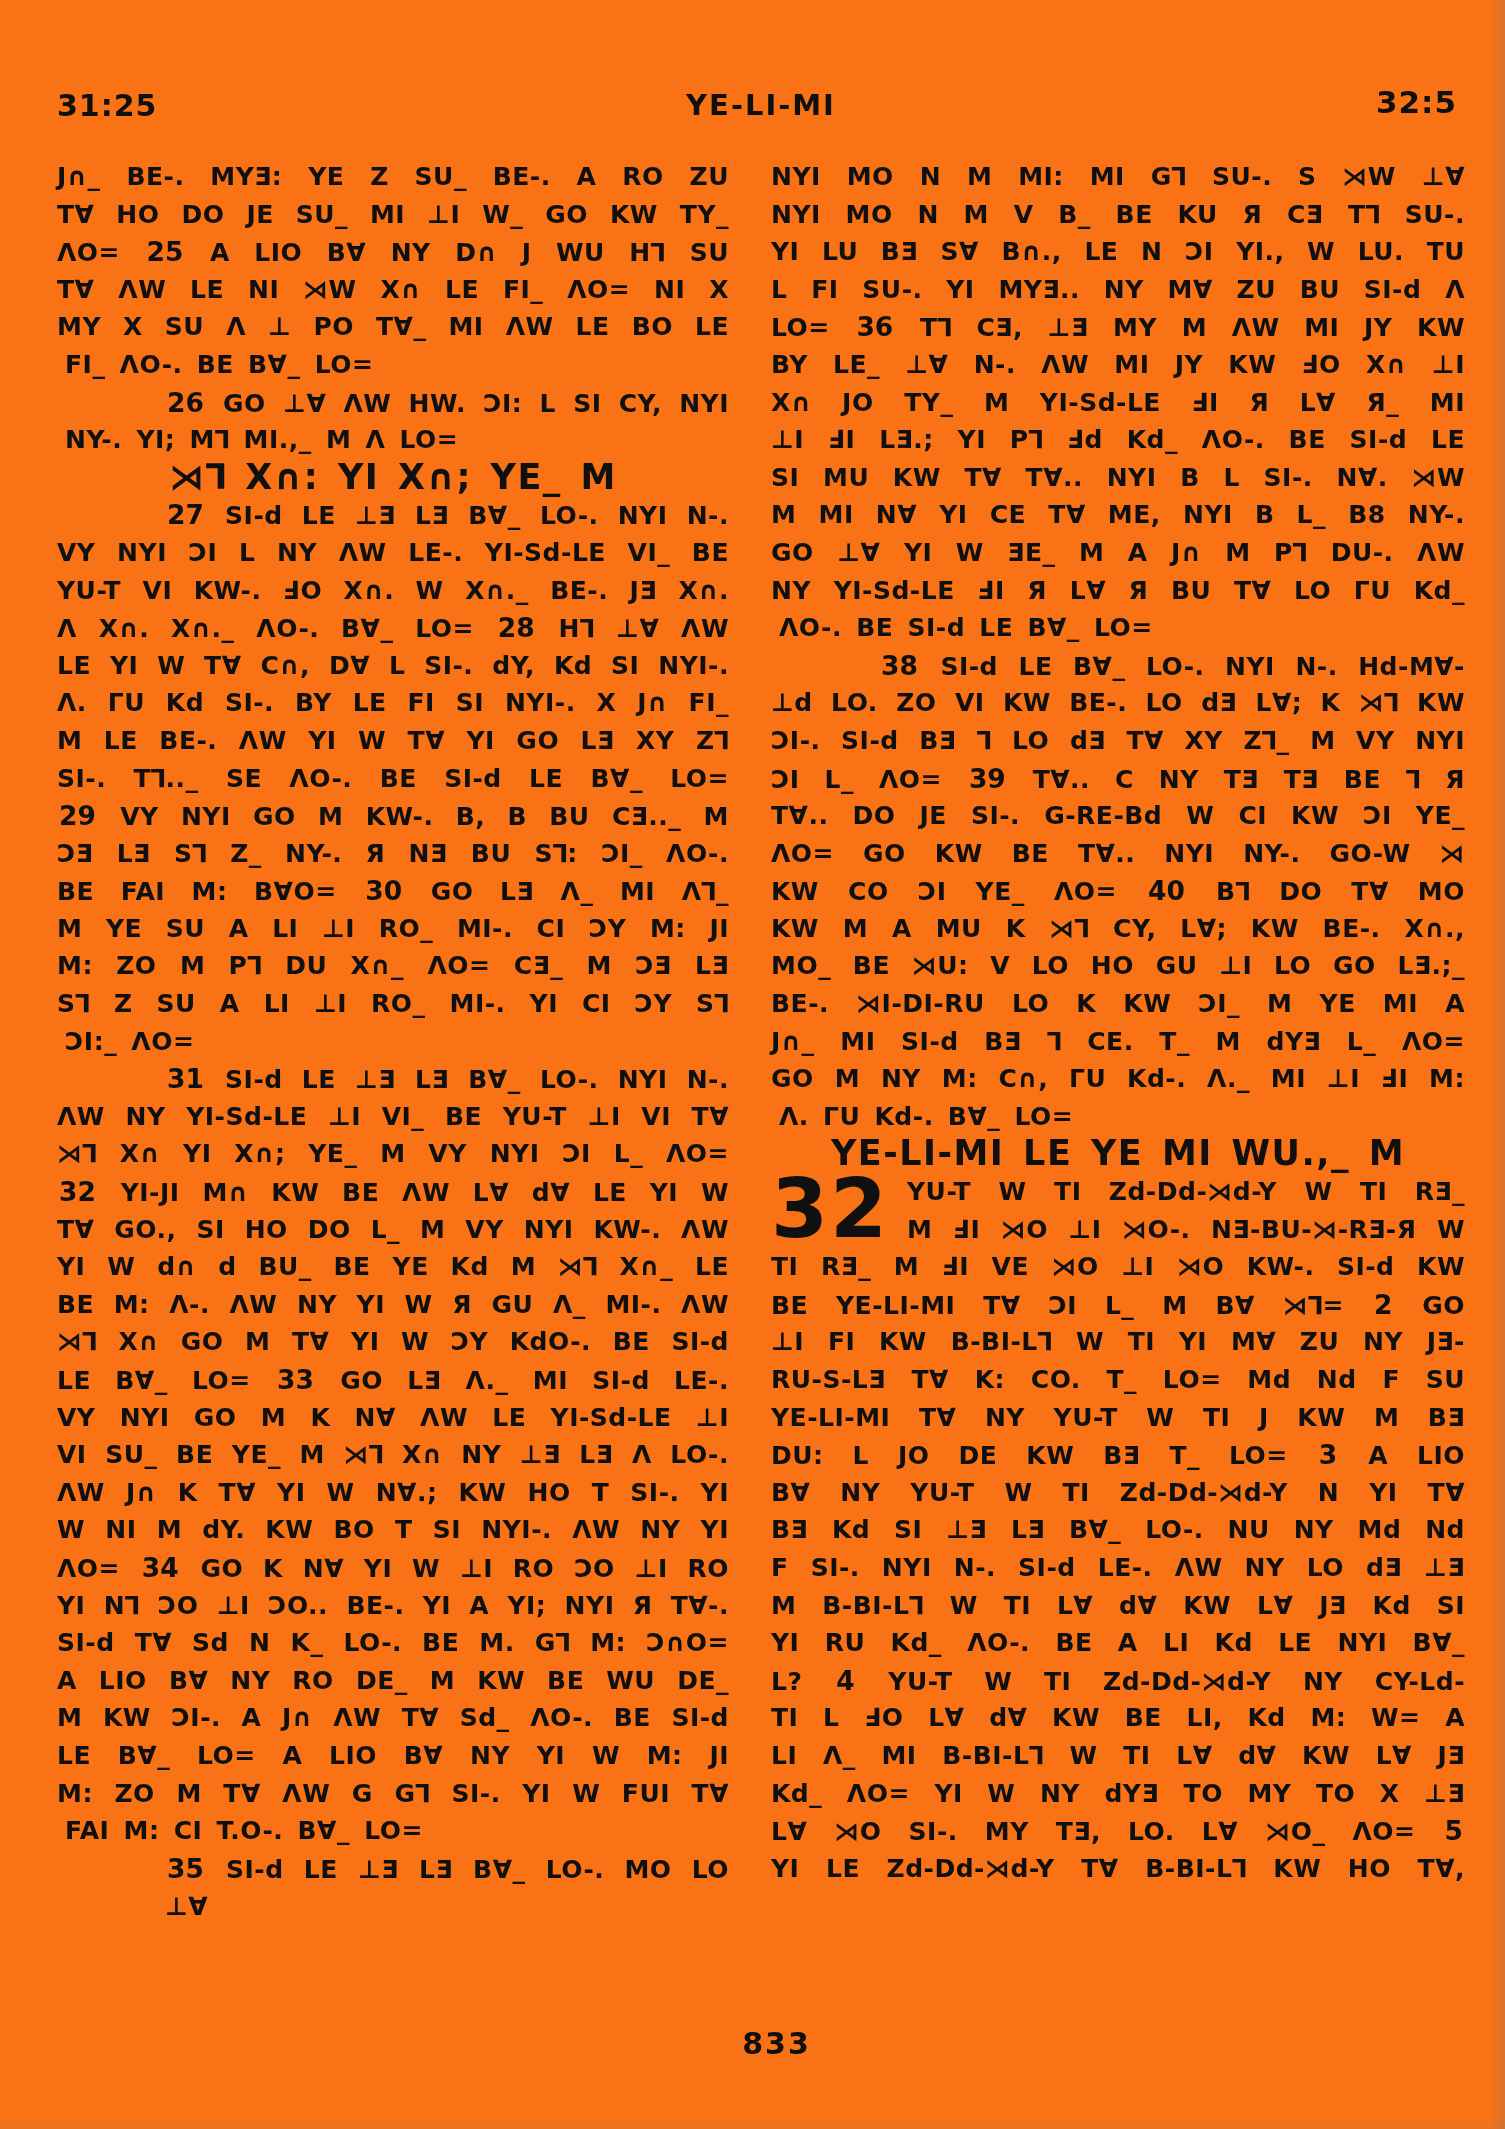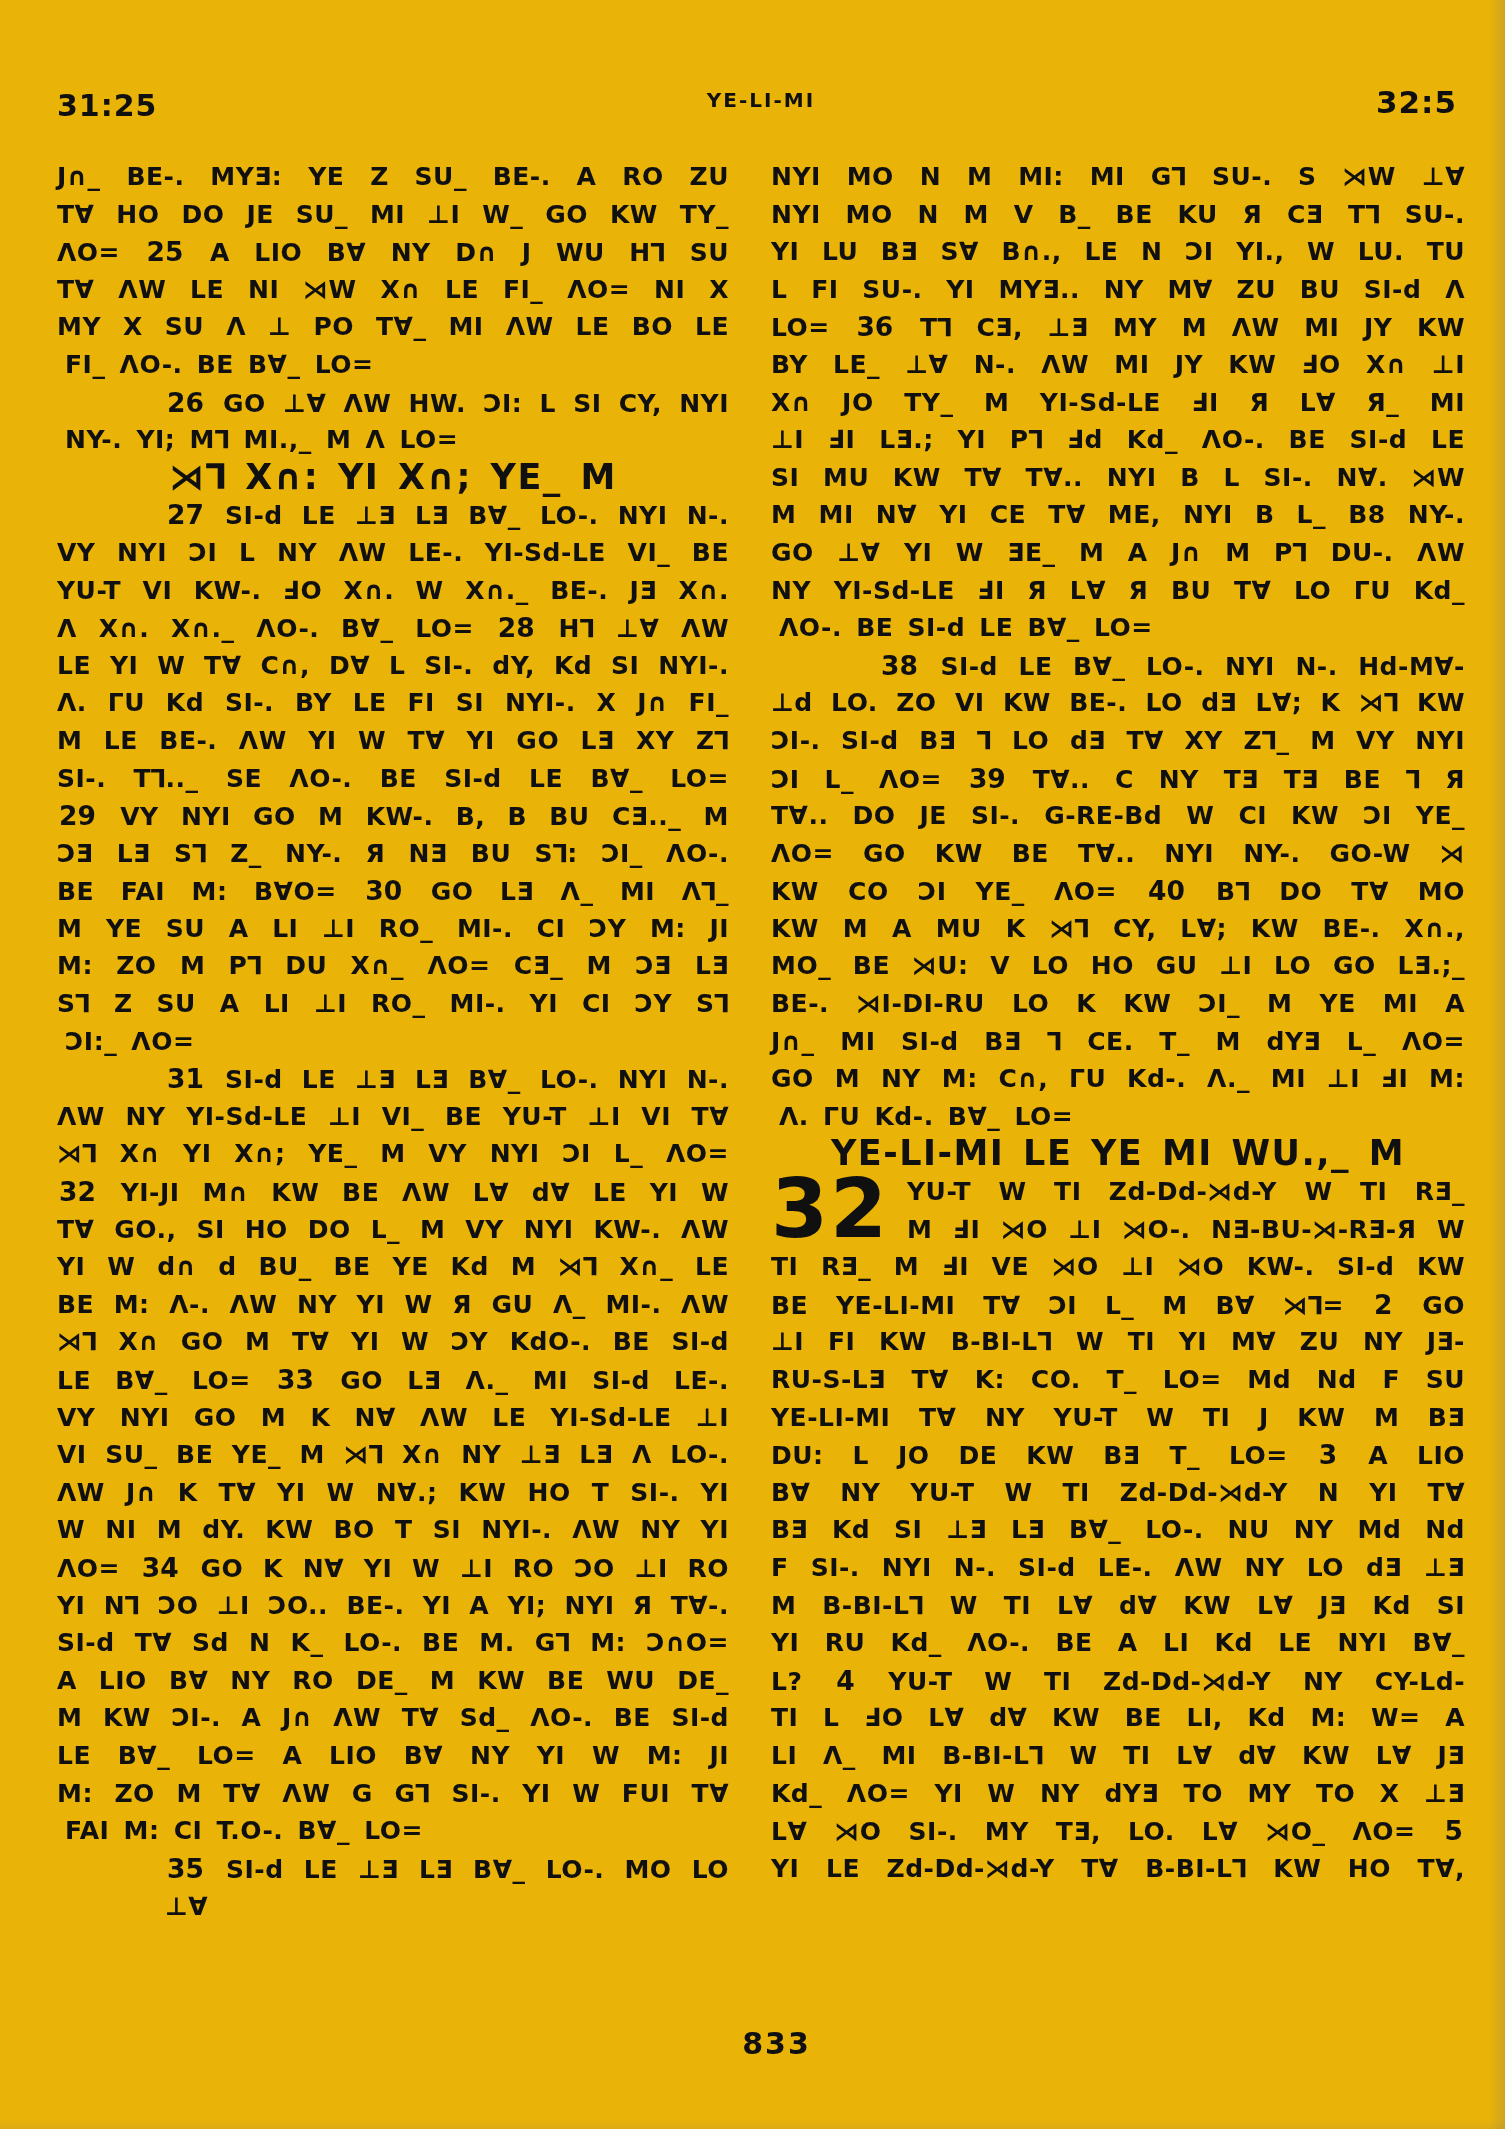--- a/index.html
+++ b/index.html
@@ -1,28 +1,28 @@
 <!DOCTYPE html>
 <html><head>
 <meta charset="utf-8">
 <style>
   html,body{margin:0;padding:0;background:#d8d8d4;}
   .page{
     position:relative;
     width:1505px;height:2129px;
-    background:#eab308;
+    background:#f97316;
     font-family:"DejaVu Sans","Liberation Sans",sans-serif;
     font-weight:700;
     color:#101010;
     overflow:hidden;
   }
   
   .header{position:absolute;top:88px;left:57px;right:40px;height:44px;}
   .header .ref-left{position:absolute;left:0;top:0;font-size:30px;letter-spacing:1px;}
-  .header .book-title{position:absolute;left:0;right:0;top:0;text-align:center;font-size:20px;letter-spacing:2px;}
+  .header .book-title{position:absolute;left:0;right:0;top:0;text-align:center;font-size:29px;letter-spacing:2px;}
   .header .ref-right{position:absolute;right:8px;top:-4px;font-size:31px;letter-spacing:1px;}
   
   .columns{position:absolute;top:158px;left:57px;display:flex;}
   .col{width:672px;}
   .col.right-col{width:694px;margin-left:42px;}
   .ln{
     height:37.6px;line-height:37.6px;
     font-size:25px;
     letter-spacing:0.5px;
     word-spacing:5px;

